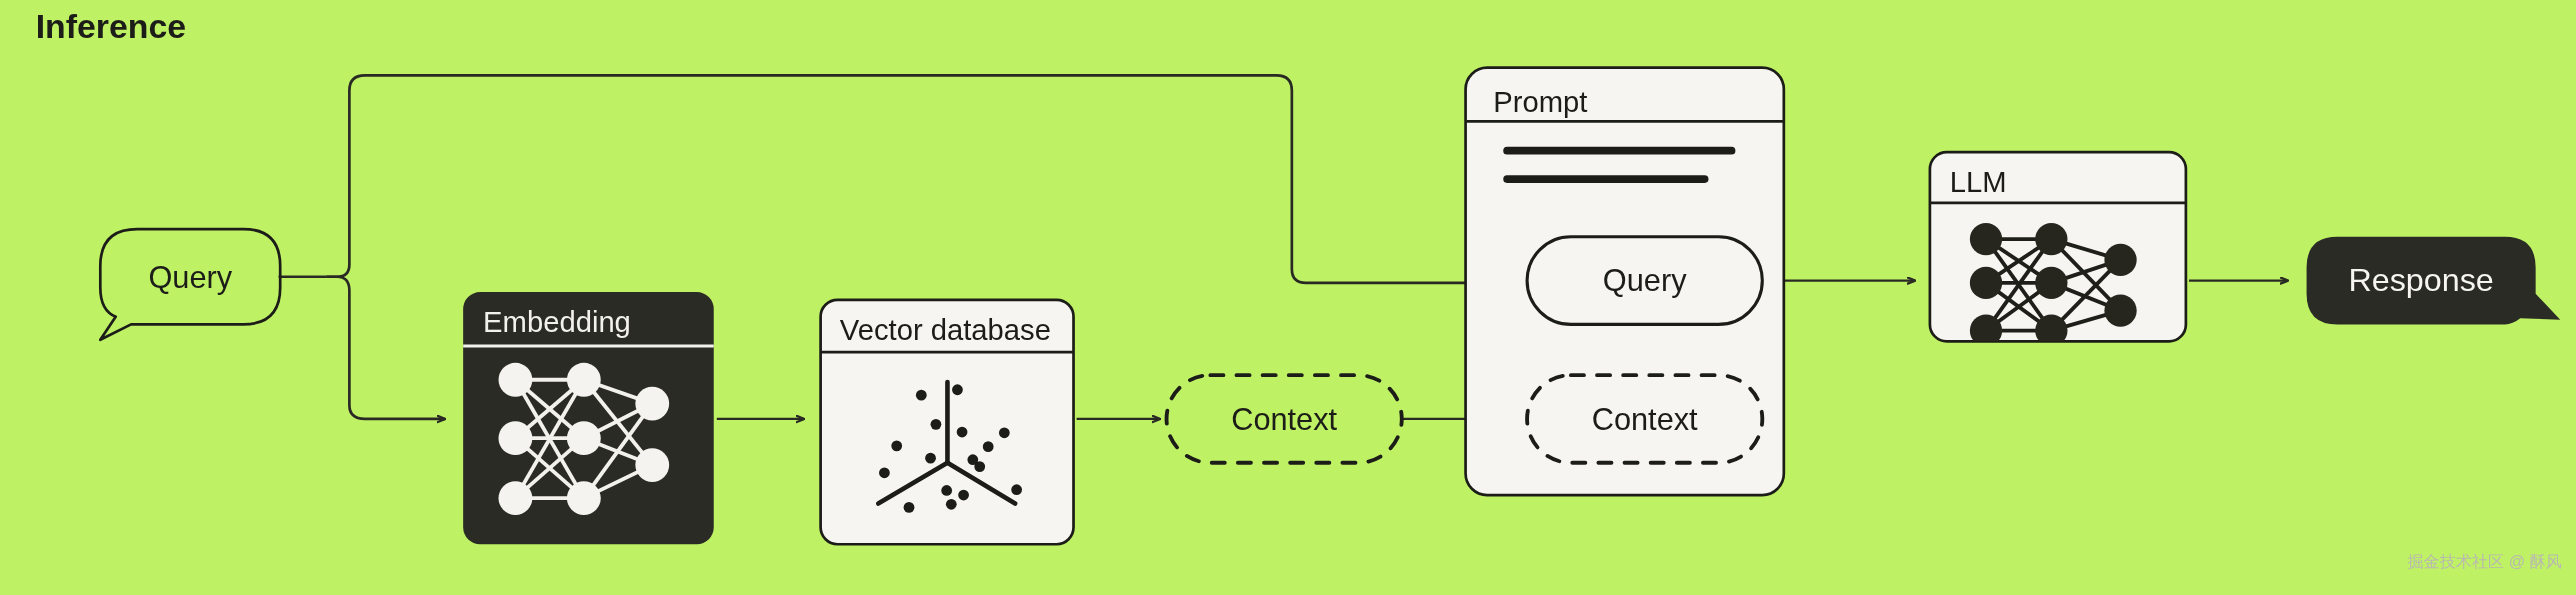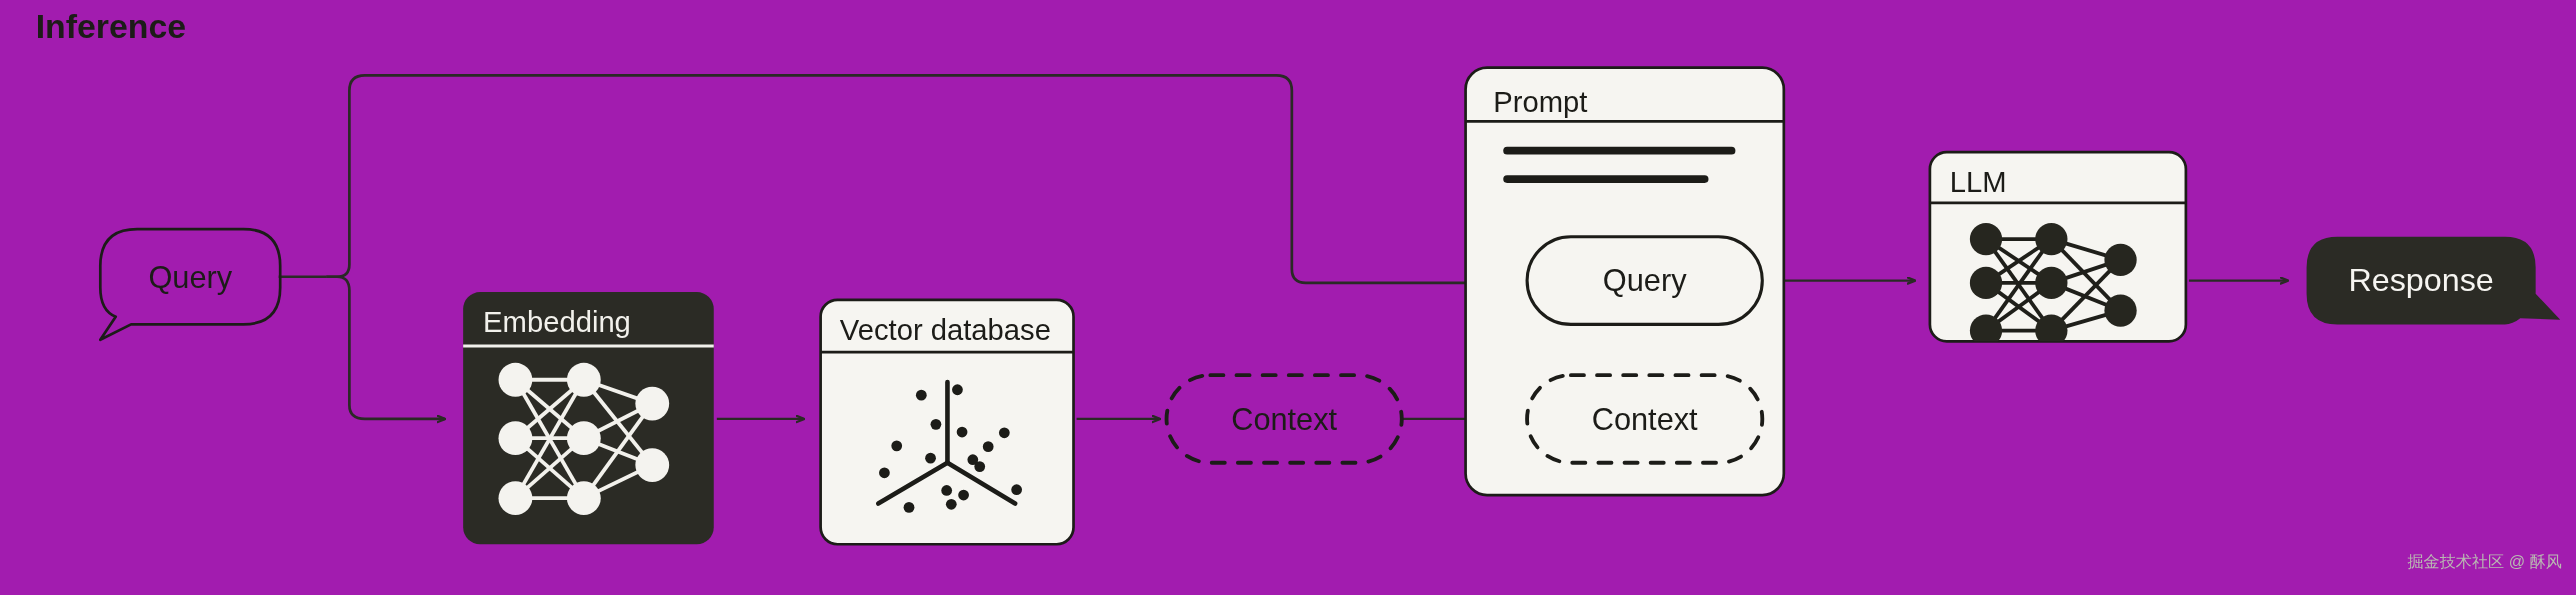--- a/index.html
+++ b/index.html
@@ -10,21 +10,21 @@
   body {
     width: 2576px;
     height: 595px;
     overflow: hidden;
     font-family: "Liberation Sans", sans-serif;
   }
   #canvas {
     position: relative;
     width: 2576px;
     height: 595px;
-    background: #a21caf;
+    background: #bef264;
   }
   #diagram-svg {
     position: absolute;
     left: 0;
     top: 0;
     width: 2576px;
     height: 595px;
     display: block;
   }
   .title-text {

